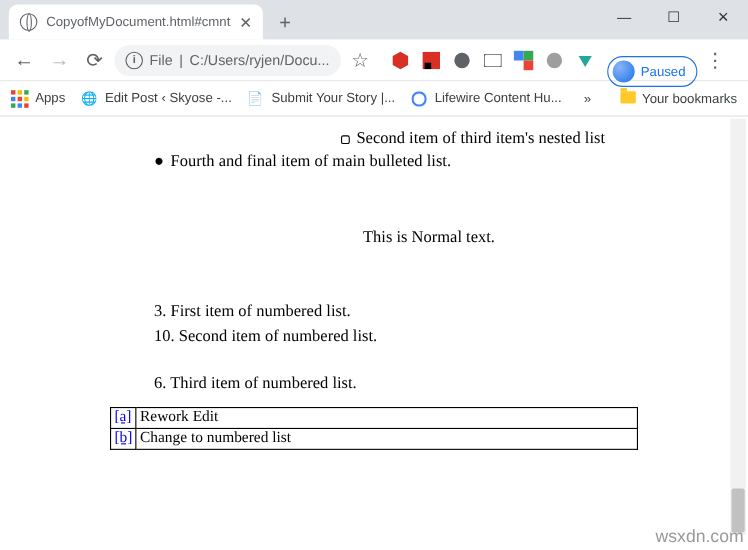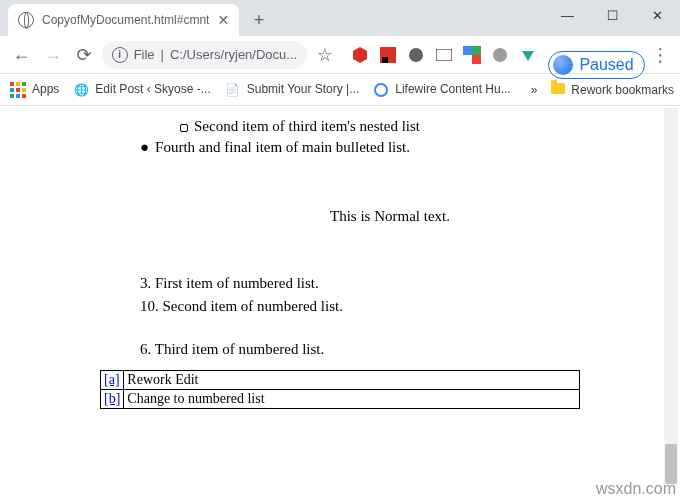--- a/index.html
+++ b/index.html
@@ -16,41 +16,41 @@
     .win-btn { width: 45px; display: flex; align-items: center; justify-content: center; color: #333; font-size: 13px; }
     
     
     .toolbar { height: 38px; background: #fff; display: flex; align-items: center; padding: 0 8px; gap: 4px; border-bottom: 1px solid #e0e0e0; }
     .nav-btn { width: 28px; height: 28px; display: flex; align-items: center; justify-content: center; color: #5f6368; font-size: 18px; }
     .nav-btn.disabled { color: #bdbdbd; }
     .addr { flex: 0 0 195px; height: 28px; background: #f1f3f4; border-radius: 14px; display: flex; align-items: center; padding: 0 10px; gap: 6px; color: #5f6368; font-size: 13px; }
     .addr .info { width: 16px; height: 16px; border: 1.5px solid #5f6368; border-radius: 50%; display: flex; align-items: center; justify-content: center; font-size: 10px; font-weight: bold; }
     .ext-row { display: flex; gap: 8px; margin-left: 8px; align-items: center; }
     .ext { width: 20px; height: 20px; display: flex; align-items: center; justify-content: center; font-size: 14px; }
-    .paused { border: 1px solid #1a73e8; border-radius: 14px; height: 28px; padding: 0 10px 0 4px; display: flex; align-items: center; gap: 6px; color: #1a73e8; font-size: 16px; margin-left: 6px; margin-top: 21px; }
+    .paused { border: 1px solid #1a73e8; border-radius: 14px; height: 28px; padding: 0 10px 0 4px; display: flex; align-items: center; gap: 6px; color: #1a73e8; font-size: 12px; margin-left: 6px; margin-top: 21px; }
     .avatar { width: 20px; height: 20px; border-radius: 50%; background: radial-gradient(circle at 30% 30%, #8ab4f8, #1a73e8); }
     .menu-dots { width: 24px; display: flex; align-items: center; justify-content: center; color: #5f6368; font-size: 18px; }
     
     
     .bookmarks { height: 32px; background: #fff; display: flex; align-items: center; padding: 0 10px; gap: 14px; border-bottom: 1px solid #e0e0e0; font-size: 12px; color: #3c4043; }
     .bm { display: flex; align-items: flex-start; gap: 6px; white-space: nowrap; }
     .bm-icon { width: 16px; height: 16px; display: flex; align-items: center; justify-content: center; }
     .apps-grid { width:16px; height:16px; display:grid; grid-template-columns:repeat(3,4px); grid-template-rows:repeat(3,4px); gap:2px; }
     .apps-grid span:nth-child(1){background:#ea4335;} .apps-grid span:nth-child(2){background:#fbbc04;}
     .apps-grid span:nth-child(3){background:#34a853;} .apps-grid span:nth-child(4){background:#4285f4;}
     .apps-grid span:nth-child(5){background:#ea4335;} .apps-grid span:nth-child(6){background:#fbbc04;}
     .apps-grid span:nth-child(7){background:#34a853;} .apps-grid span:nth-child(8){background:#4285f4;}
     .apps-grid span:nth-child(9){background:#ea4335;}
     .folder-ico { width:14px; height:11px; background:#ffca28; border-radius:1px; position:relative; }
     .folder-ico::before { content:""; position:absolute; top:-3px; left:0; width:6px; height:3px; background:#ffca28; border-radius:1px 1px 0 0; }
     
     
     .content { padding: 10px 0 0 0; height: calc(500px - 36px - 38px - 32px); overflow: hidden; position: relative; font-family: "Times New Roman", serif; font-size: 15px; color: #000; }
     .doc-line { padding: 2px 0; }
-    .indent1 { padding-left: 180px; }
+    .indent1 { padding-left: 180px; text-align: center; }
     .indent0 { padding-left: 140px; }
     .normal { padding-left: 100px; margin: 50px 0; text-align: center; }
     .group2 { padding-left: 140px; }
     .group2 p { margin: 6px 0; }
     .spacer { height: 14px; }
     
     .comments { margin: 12px 100px 0 100px; }
     .comments table { width: 100%; border-collapse: collapse; }
     .comments td { border: 1px solid #000; padding: 1px 3px; font-size: 14px; }
     .comments td:first-child { width: 20px; color: #0000ee; text-decoration: underline; }
@@ -162,21 +162,21 @@
     <span class="bm-icon">
         <svg width="14" height="14">
           <circle cx="7" cy="7" r="6" fill="none" stroke="#4285f4" stroke-width="2"></circle>
         </svg>
       </span>
     <span>Lifewire Content Hu...</span>
   </div>
   <div class="bm" style="margin-left:6px;">»</div>
   <div class="bm" style="margin-left:auto;">
     <div class="folder-ico"></div>
-    <span>Rework bookmarks</span>
+    <span>Your bookmarks</span>
   </div>
 </div>
 
 <div class="content">
   <div class="doc-line indent1">
     <span style="display:inline-block;width:8px;height:8px;border:1.5px solid #000;border-radius:2px;margin-right:6px;vertical-align:middle;"></span><span>Second item of third item's nested list</span>
   </div>
   <div class="doc-line indent0">
     <span style="margin-right:6px;">●</span><span>Fourth and final item of main bulleted list.</span>
   </div>

